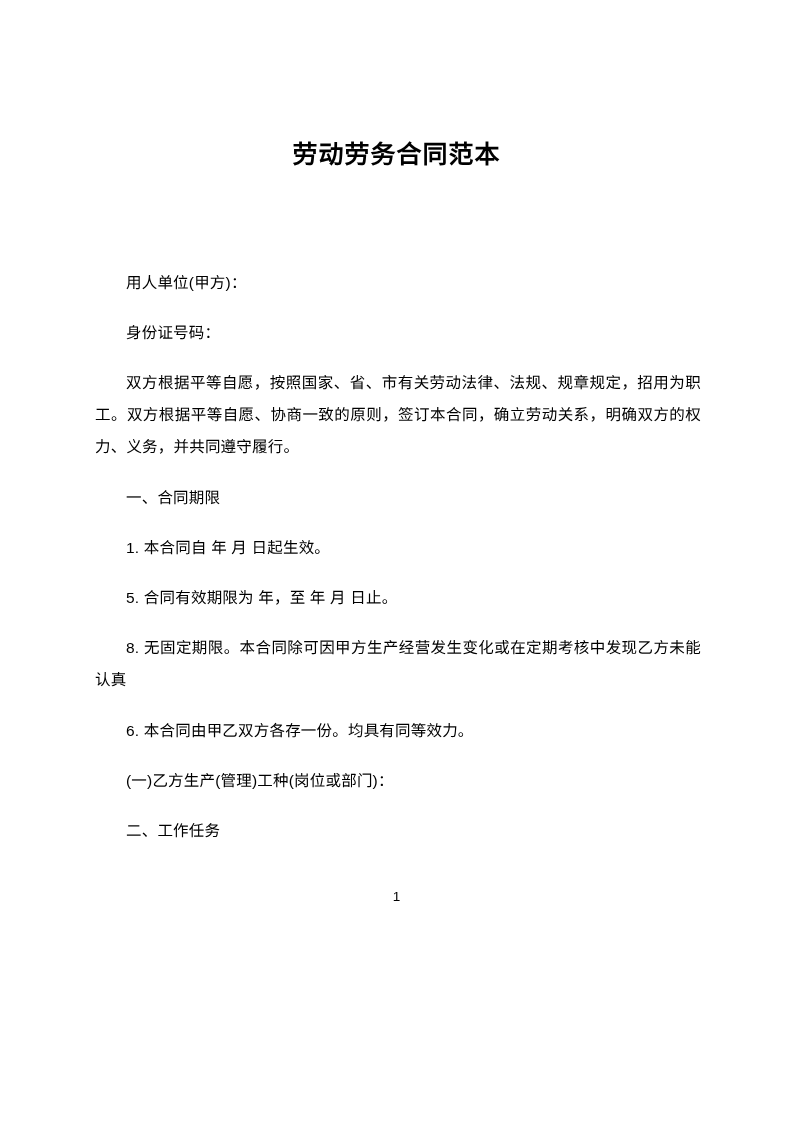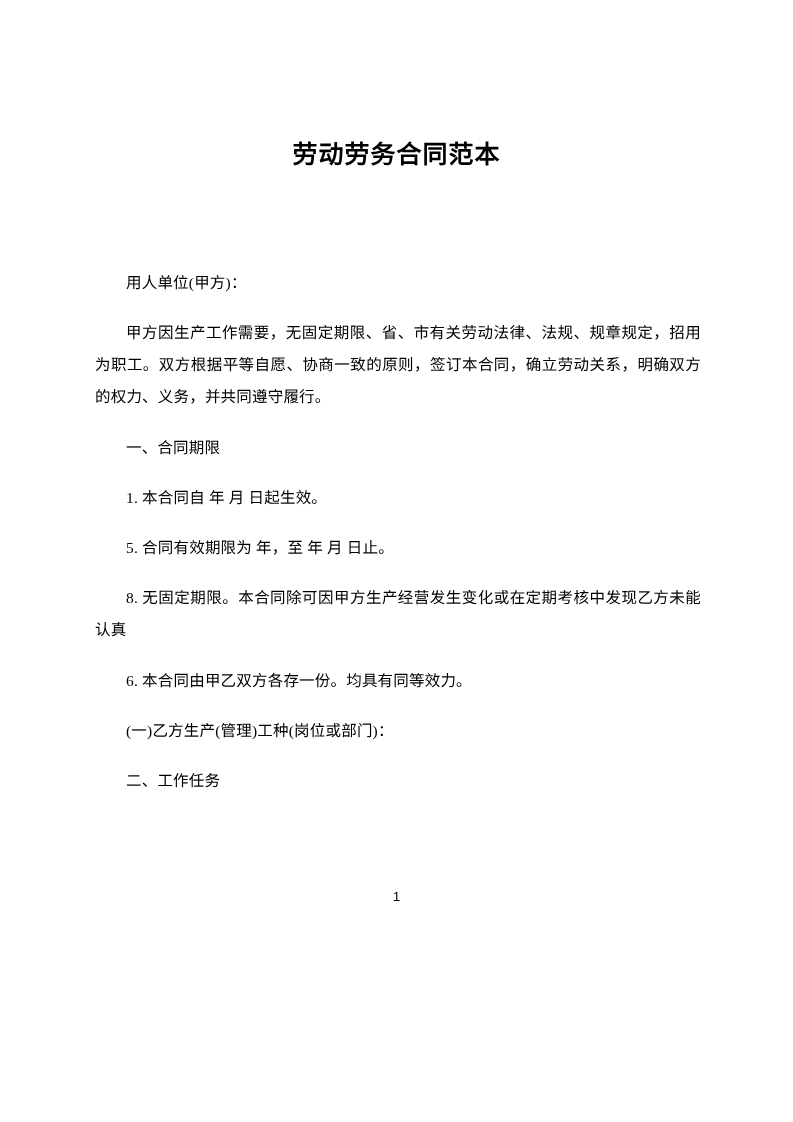--- a/index.html
+++ b/index.html
@@ -29,21 +29,20 @@
     font-weight: bold;
     letter-spacing: 1px;
     margin: 0;
     padding-top: 137px;
     line-height: 34px;
   }
   .body-block {
     margin-top: 96px;
     padding-left: 95px;
     padding-right: 92px;
-    font-family: Liberation Serif, serif;
   }
   .para {
     font-size: 15.5px;
     line-height: 31px;
     margin: 0 0 19px 0;
     text-align: justify;
     letter-spacing: 0.2px;
   }
   .para.indent2 {
     text-indent: 31px;
@@ -63,21 +62,22 @@
 </style>
 </head>
 <body>
 
 <div class="page">
 
   <h1 class="doc-title">劳动劳务合同范本</h1>
 
   <div class="body-block">
     <p class="para indent2">用人单位(甲方)：</p>
-    <p class="para indent2 flow">甲方因生产工作需要，无固定期限、省、市有关劳动法律、法规、规章规定，招用为职工。双方根据平等自愿、协商一致的原则，签订本合同，确立劳动关系，明确双方的权力、义务，并共同遵守履行。</p>
+    <p class="para indent2">身份证号码：</p>
+    <p class="para indent2 flow">双方根据平等自愿，按照国家、省、市有关劳动法律、法规、规章规定，招用为职工。双方根据平等自愿、协商一致的原则，签订本合同，确立劳动关系，明确双方的权力、义务，并共同遵守履行。</p>
     <p class="para indent2">一、合同期限</p>
     <p class="para indent2">1. 本合同自 年 月 日起生效。</p>
     <p class="para indent2">5. 合同有效期限为 年，至 年 月 日止。</p>
     <p class="para indent2 flow">8. 无固定期限。本合同除可因甲方生产经营发生变化或在定期考核中发现乙方未能认真</p>
     <p class="para indent2">6. 本合同由甲乙双方各存一份。均具有同等效力。</p>
     <p class="para indent2">(一)乙方生产(管理)工种(岗位或部门)：</p>
     <p class="para indent2">二、工作任务</p>
   </div>
 
   <div class="page-number">1</div>

